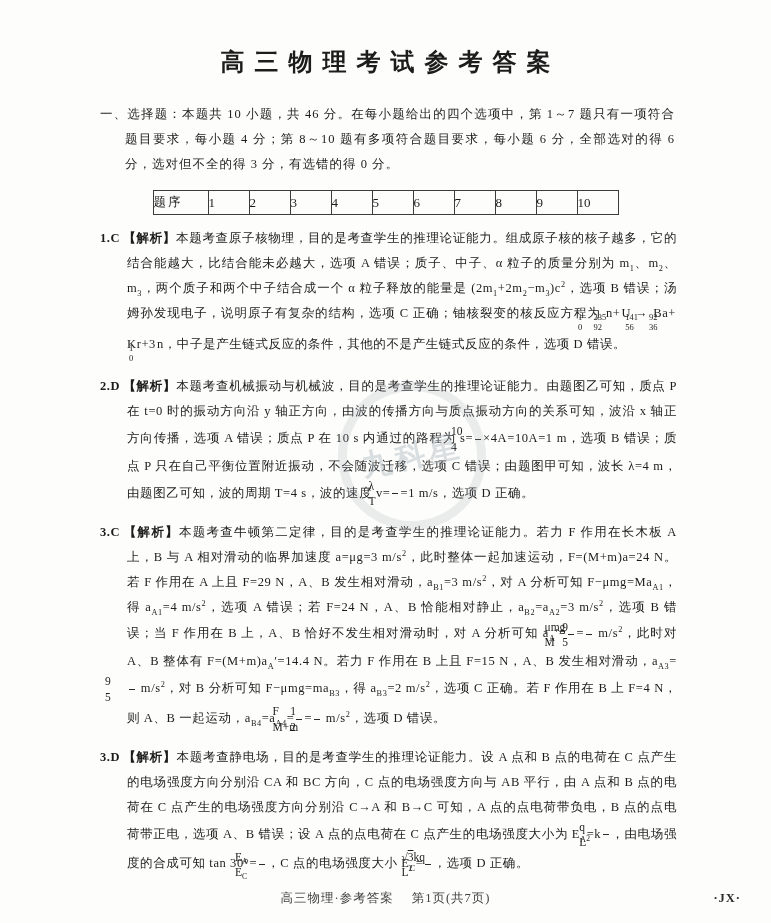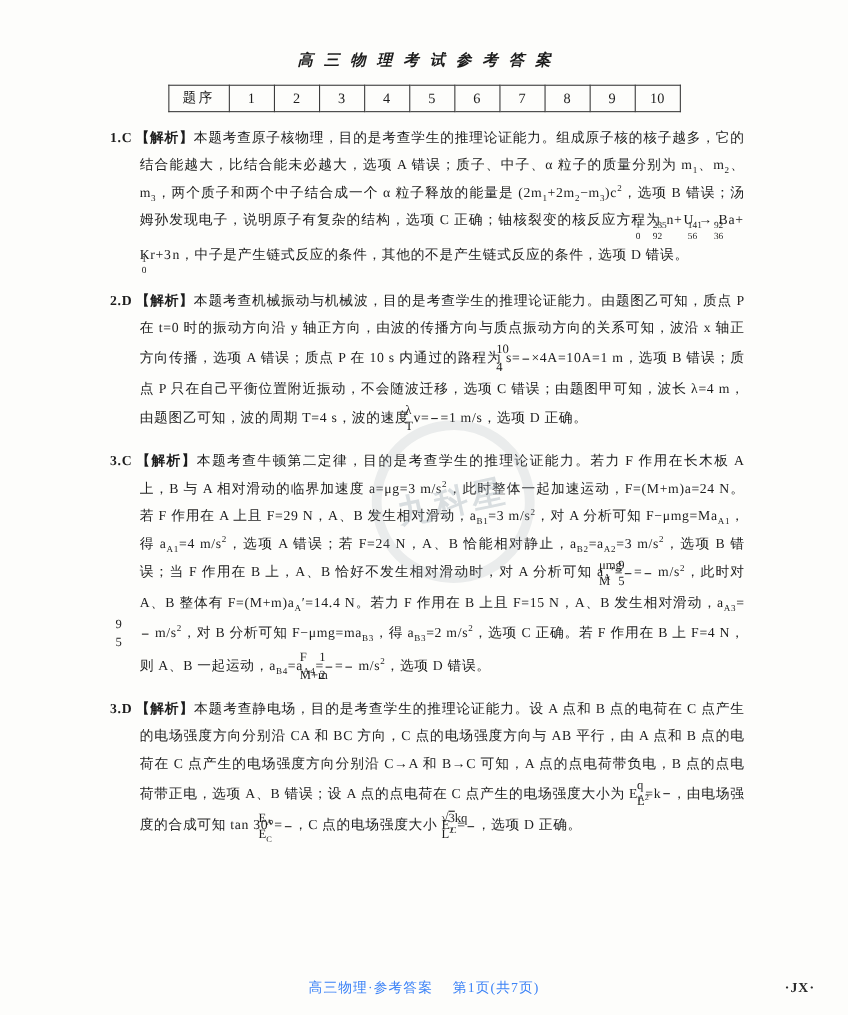--- a/index.html
+++ b/index.html
@@ -3,31 +3,31 @@
 <meta charset="utf-8">
 <style>
   html,body{margin:0;padding:0;background:#e9e9e9;}
   .page{
     position:relative;width:771px;height:923px;margin:0 auto;
     background:#fdfdfb;overflow:hidden;color:#1c1c1c;
     font-family:"Liberation Serif","DejaVu Serif",serif;
   }
   .title{
     margin:0;padding-top:46px;text-align:center;
-    font-size:14px;font-weight:700;letter-spacing:10px;text-indent:10px;font-style:italic;
+    font-size:24px;font-weight:700;letter-spacing:10px;text-indent:10px;
   }
   .intro{
     margin:24px 96px 0 100px;font-size:12.5px;line-height:25px;
     text-align:justify;letter-spacing:1px;
     padding-left:25px;text-indent:-25px;
   }
   .ans-table{border-collapse:collapse;margin:13px auto 0;}
   .ans-table td{
     border:1px solid #3c3c3c;width:41px;height:24px;box-sizing:border-box;
-    text-align:center;vertical-align:middle;font-size:13px;padding:0;
+    vertical-align:middle;font-size:13px;padding:0;
   }
   .ans-table td.lbl{width:55px;font-size:12.5px;letter-spacing:2px;}
   .expl{
     margin:11px 94px 0 100px;font-size:12.5px;line-height:25px;
     text-align:justify;letter-spacing:0.6px;
     padding-left:27px;text-indent:-27px;
   }
   .expl .qnum{font-weight:700;margin-right:3px;margin-top:38px;}
   .expl b{font-weight:700;}
   sub,sup{font-size:0.66em;line-height:0;}
@@ -47,35 +47,36 @@
     border:9px solid rgba(158,170,182,0.20);border-radius:50%;
     display:flex;align-items:center;justify-content:center;
     transform:rotate(-12deg);pointer-events:none;
   }
   .watermark span{
     font-size:30px;font-weight:700;letter-spacing:4px;
     color:rgba(158,170,182,0.38);
   }
   .footer{
     position:absolute;left:0;right:0;bottom:16px;text-align:center;
-    font-size:12.5px;color:#3b82f6;letter-spacing:1px;
+    font-size:12.5px;color:#404040;letter-spacing:1px;
   }
   .footer .gap{display:inline-block;width:18px;}
   .footer-code{
     position:absolute;right:30px;bottom:17px;
     font-size:12.5px;color:#2b2b2b;font-weight:700;letter-spacing:1px;
   }
 </style>
 </head>
 <body>
 
 <div class="page">
 
   <h1 class="title">高三物理考试参考答案</h1>
 
+  <p class="intro">一、选择题：本题共 10 小题，共 46 分。在每小题给出的四个选项中，第 1～7 题只有一项符合题目要求，每小题 4 分；第 8～10 题有多项符合题目要求，每小题 6 分，全部选对的得 6 分，选对但不全的得 3 分，有选错的得 0 分。</p>
 
   <table class="ans-table">
     <tbody>
         <tr>
       <td class="lbl">题序</td>
       <td>1</td>
       <td>2</td>
       <td>3</td>
       <td>4</td>
       <td>5</td>

